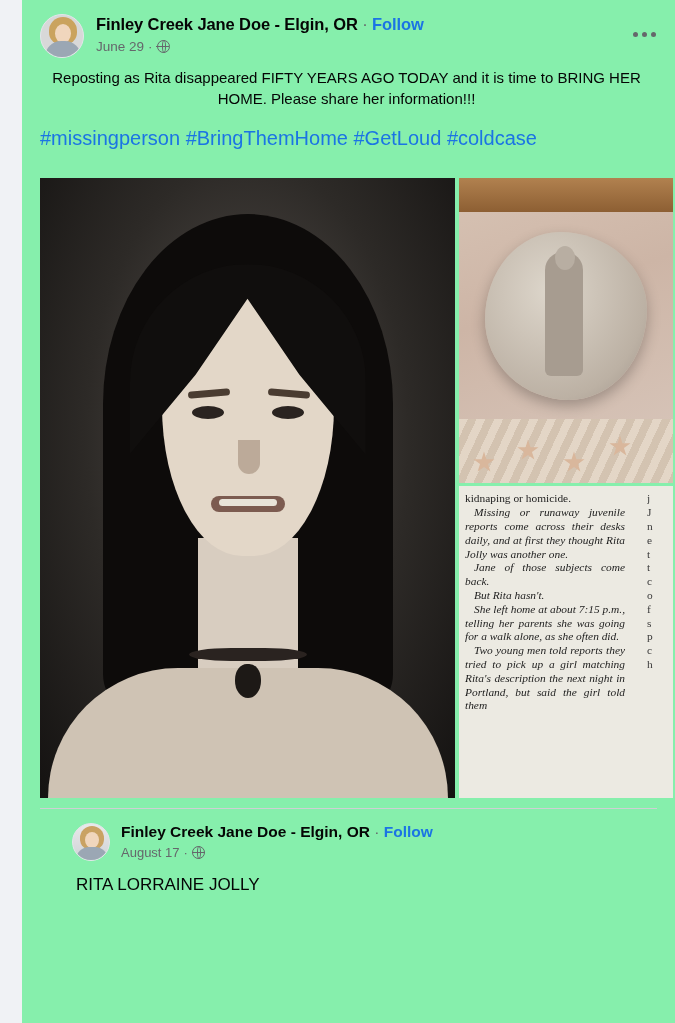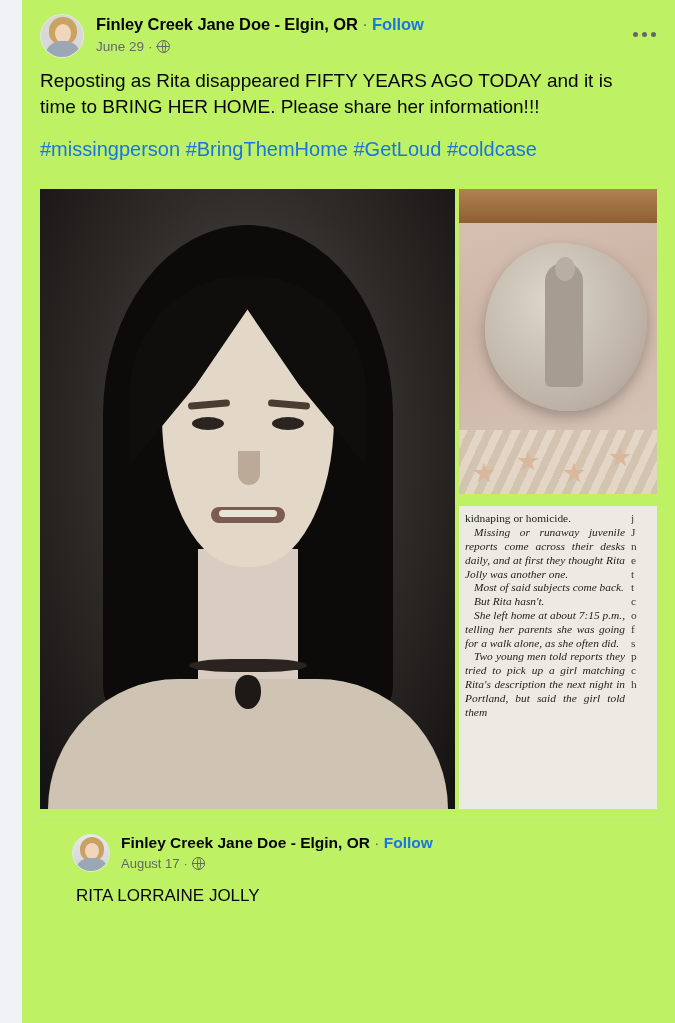--- a/index.html
+++ b/index.html
@@ -15,21 +15,21 @@
     position: relative;
     overflow: hidden;
     background: #f0f2f5;
   }
   .post-card {
     position: absolute;
     left: 22px;
     top: 0;
     width: 653px;
     min-height: 1023px;
-    background: #bef264;
+    background: #86efac;
     overflow: hidden;
   }
 
   
   .post-header {
     display: flex;
     align-items: flex-start;
     padding: 14px 16px 6px 18px;
     position: relative;
   }
@@ -142,24 +142,25 @@
     border-radius: 50%;
     background: #65676b;
     display: block;
   }
 
   
   .post-body {
     padding: 4px 22px 10px 18px;
   }
   .post-text {
-    font-size: 19px;
+    font-size: 15px;
     color: #050505;
     line-height: 1.37;
     margin: 0 0 16px 0;
+    text-align: center;
   }
   .hashtags {
     font-size: 20px;
     line-height: 1.37;
     color: #1b74e4;
     margin: 0;
     cursor: pointer;
   }
 
   
@@ -171,24 +172,24 @@
     margin-left: 18px;
     height: 620px;
   }
   .media-left {
     width: 415px;
     background: #000;
     position: relative;
     overflow: hidden;
   }
   .media-right {
-    width: 198px;
+    width: 214px;
     display: flex;
     flex-direction: column;
-    gap: 12px;
+    gap: 3px;
   }
   .media-right .top {
     height: 305px;
     position: relative;
     overflow: hidden;
     background: #c9b4a8;
   }
   .media-right .bottom {
     flex: 1;
     position: relative;
@@ -541,21 +542,21 @@
             <div class="star" style="left:58px; bottom:22px;"></div>
             <div class="star" style="left:104px;"></div>
             <div class="star" style="left:150px; bottom:26px;"></div>
           </div>
         </div>
         <div class="bottom">
           <div class="clipping">
             <div class="clip-col">
               <p>kidnaping or homicide.</p>
               <p>Missing or runaway juvenile reports come across their desks daily, and at first they thought Rita Jolly was another one.</p>
-              <p>Most of said subjects come back.</p>
+              <p>Jane of those subjects come back.</p>
               <p>But Rita hasn't.</p>
               <p>She left home at about 7:15 p.m., telling her parents she was going for a walk alone, as she often did.</p>
               <p>Two young men told reports they tried to pick up a girl matching Rita's description the next night in Portland, but said the girl told them</p>
             </div>
             <div class="clip-right">
               <div>j</div>
               <div>J</div>
               <div>n</div>
               <div>e</div>
               <div>t</div>

